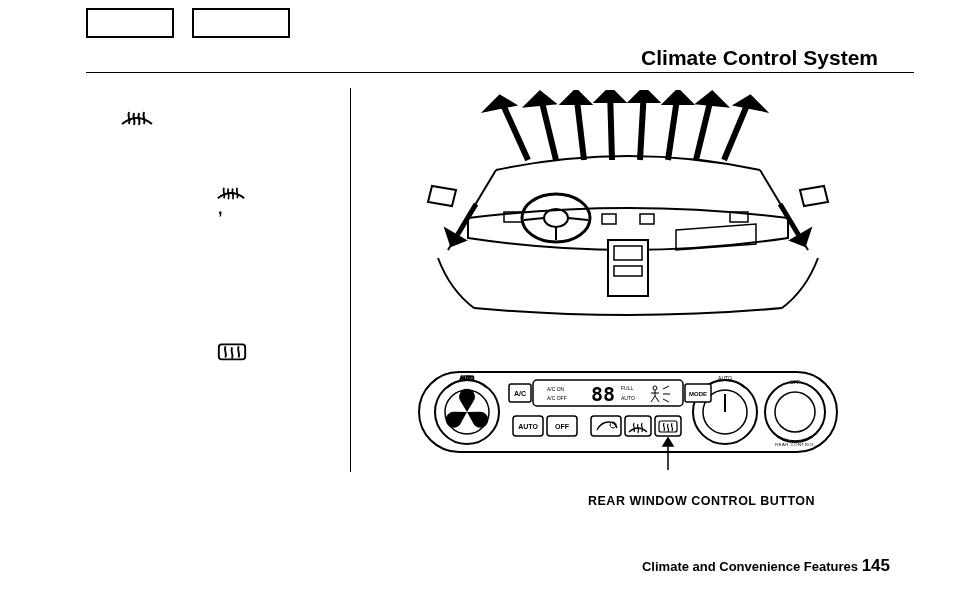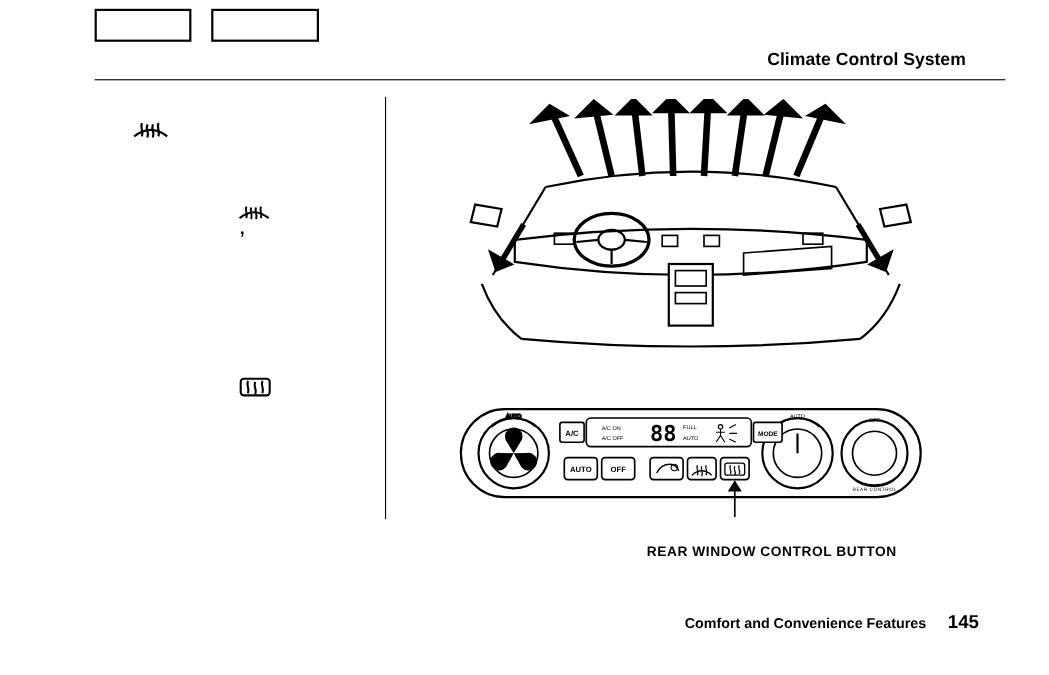--- a/index.html
+++ b/index.html
@@ -23,21 +23,21 @@
   .top-boxes div {
     border: 2px solid #000;
     height: 26px;
   }
   .top-boxes .b1 { width: 84px; }
   .top-boxes .b2 { width: 94px; }
   .page-title {
     position: absolute;
     top: 46px;
     right: 76px;
-    font-size: 16px;
+    font-size: 21px;
     font-weight: bold;
   }
   .hr {
     position: absolute;
     top: 72px;
     left: 86px;
     right: 40px;
     border-top: 1px solid #000;
   }
   .left-col {
@@ -89,21 +89,21 @@
   }
   .footer-text {
     position: absolute;
     bottom: 38px;
     right: 64px;
     font-size: 13px;
     font-weight: bold;
   }
   .footer-text .pn {
     font-size: 17px;
-    margin-left: 16px;
+    margin-left: 0;
   }
 </style>
 </head>
 <body>
 
 <div class="top-boxes">
   <div class="b1"></div>
   <div class="b2"></div>
 </div>
 
@@ -334,15 +334,15 @@
         <line x1="255" y1="104" x2="255" y2="72"></line>
         <polygon points="255,72 250,80 260,80"></polygon>
       </g>
     </svg>
   </div>
 </div>
 
 <div class="panel-caption">REAR WINDOW CONTROL BUTTON</div>
 
 <div class="footer-text">
-  <span>Comfort and Convenience Features</span>
+  <span>Climate and Convenience Features</span>
   <span class="pn">145</span>
 </div>
 
 </body></html>

